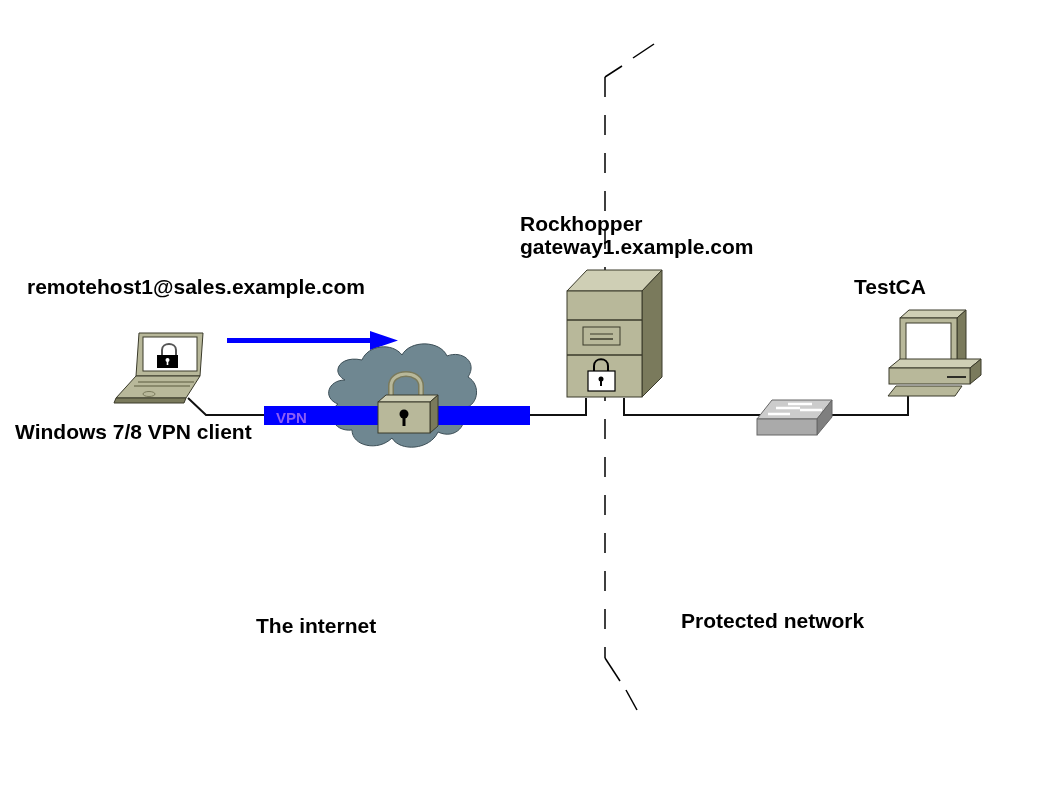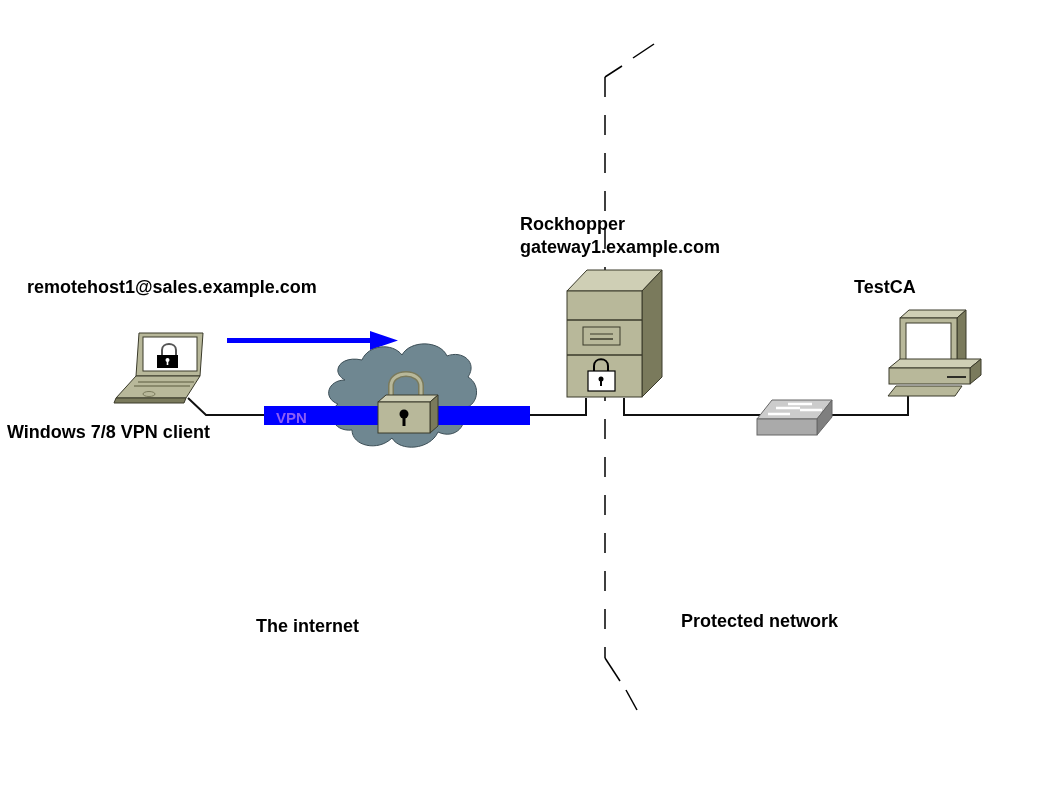--- a/index.html
+++ b/index.html
@@ -1,18 +1,18 @@
 <!DOCTYPE html>
 <html><head>
 <meta charset="utf-8">
 <style>
   html, body { margin: 0; padding: 0; background: #ffffff; }
   #canvas { position: relative; width: 1058px; height: 794px; background: #ffffff; overflow: hidden; }
   svg { position: absolute; left: 0; top: 0; }
-  .lbl { position: absolute; font-family: "Liberation Sans", sans-serif; font-weight: bold; color: #000; white-space: nowrap; font-size: 18px; line-height: 22px; }
+  .lbl { position: absolute; font-family: "Liberation Sans", sans-serif; font-weight: bold; color: #000; white-space: nowrap; font-size: 21px; line-height: 22px; }
   .vpn-text { position: absolute; font-family: "Liberation Sans", sans-serif; font-weight: bold; color: #8b5cf6; font-size: 15px; line-height: 18px; }
 </style>
 </head>
 <body>
 
 <div id="canvas">
   <svg width="1058" height="794" viewBox="0 0 1058 794">
 
     <g stroke="#000" stroke-width="1.5" fill="none">
       <line x1="654" y1="44" x2="633" y2="58"></line>
@@ -97,20 +97,20 @@
       <rect x="906" y="323" width="45" height="39" fill="#ffffff" stroke="#3a3a2a" stroke-width="1"></rect>
       <polygon points="889,368 970,368 981,359 900,359" fill="#cfcfb5" stroke="#3a3a2a" stroke-width="1"></polygon>
       <polygon points="970,368 981,359 981,375 970,384" fill="#7a7a5c" stroke="#3a3a2a" stroke-width="1"></polygon>
       <rect x="889" y="368" width="81" height="16" fill="#b8b89a" stroke="#3a3a2a" stroke-width="1"></rect>
       <line x1="947" y1="377" x2="966" y2="377" stroke="#000" stroke-width="1.5"></line>
       <polygon points="896,386 962,386 955,396 888,396" fill="#b8b89a" stroke="#3a3a2a" stroke-width="1"></polygon>
     </g>
   </svg>
 
   <div class="lbl" style="left:27px; top:276px;">remotehost1@sales.example.com</div>
-  <div class="lbl" style="left:7px; top:421px;">Windows 7/8 VPN client</div>
+  <div class="lbl" style="left:15px; top:421px;">Windows 7/8 VPN client</div>
   <div class="vpn-text" style="left:276px; top:409px;">VPN</div>
   <div class="lbl" style="left:520px; top:213px;">Rockhopper</div>
   <div class="lbl" style="left:520px; top:236px;">gateway1.example.com</div>
   <div class="lbl" style="left:854px; top:276px;">TestCA</div>
   <div class="lbl" style="left:256px; top:615px;">The internet</div>
   <div class="lbl" style="left:681px; top:610px;">Protected network</div>
 </div>
 
 </body></html>

